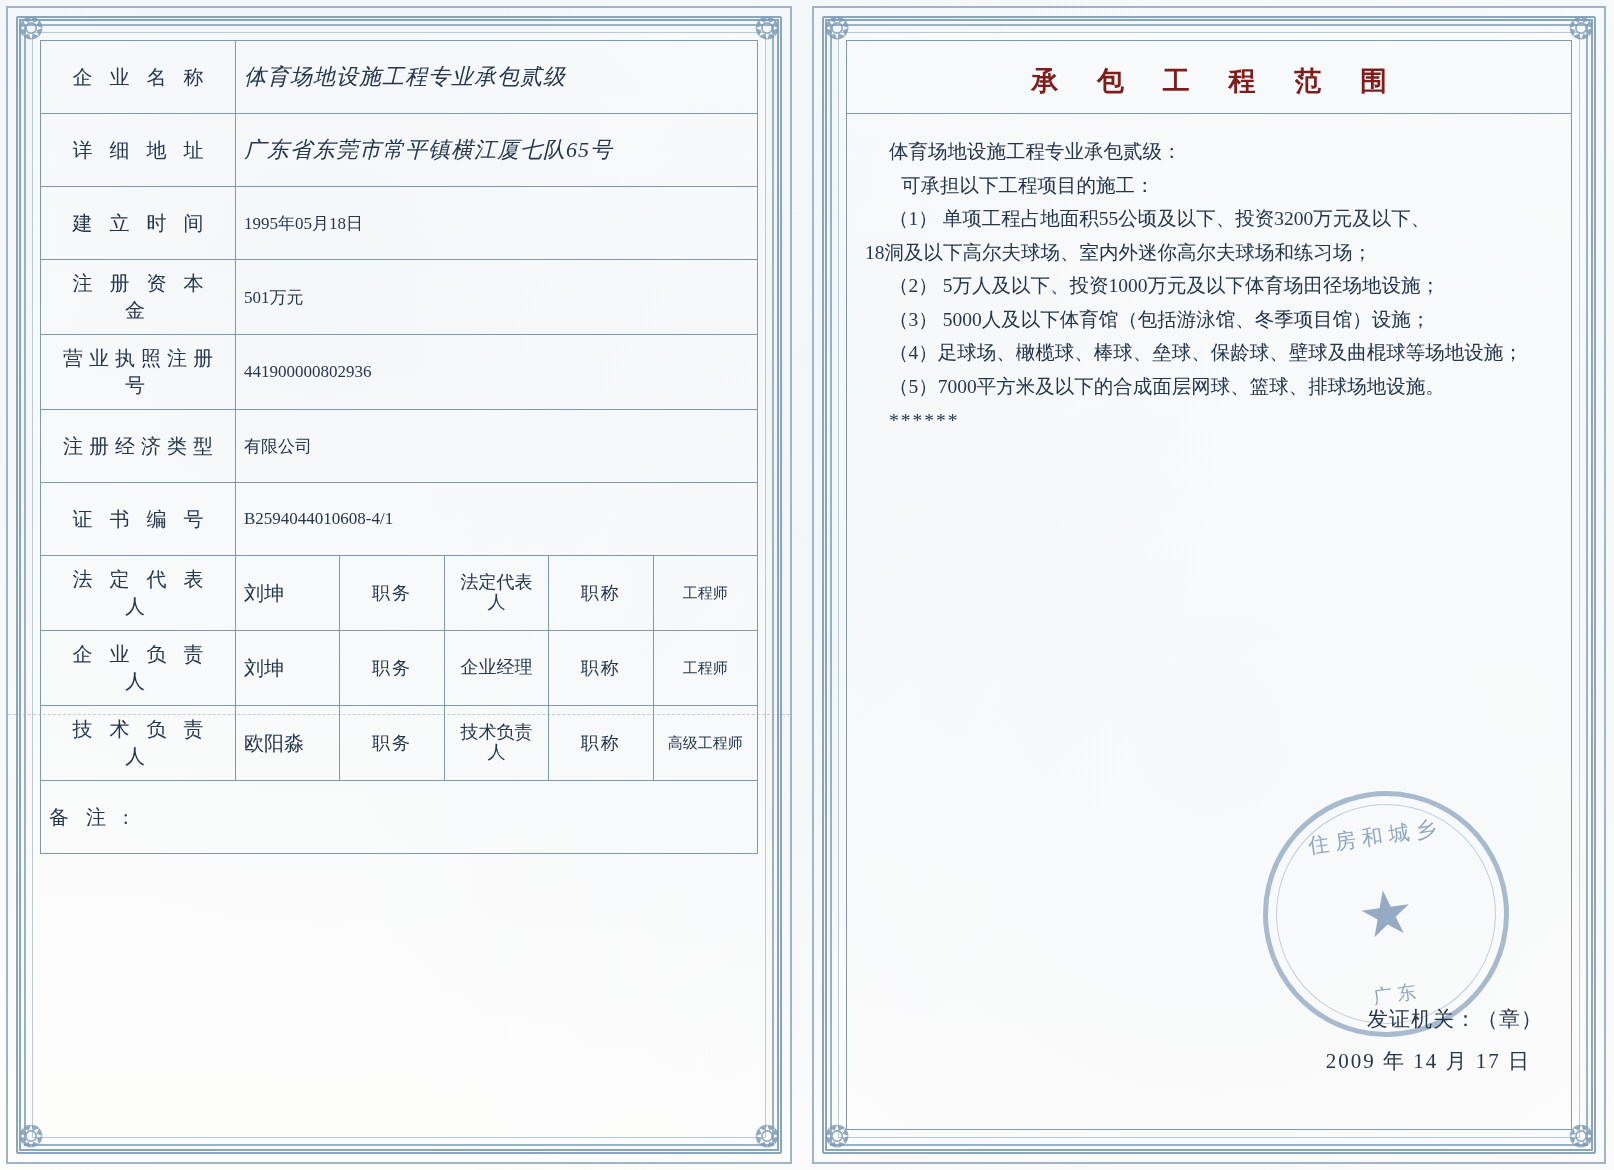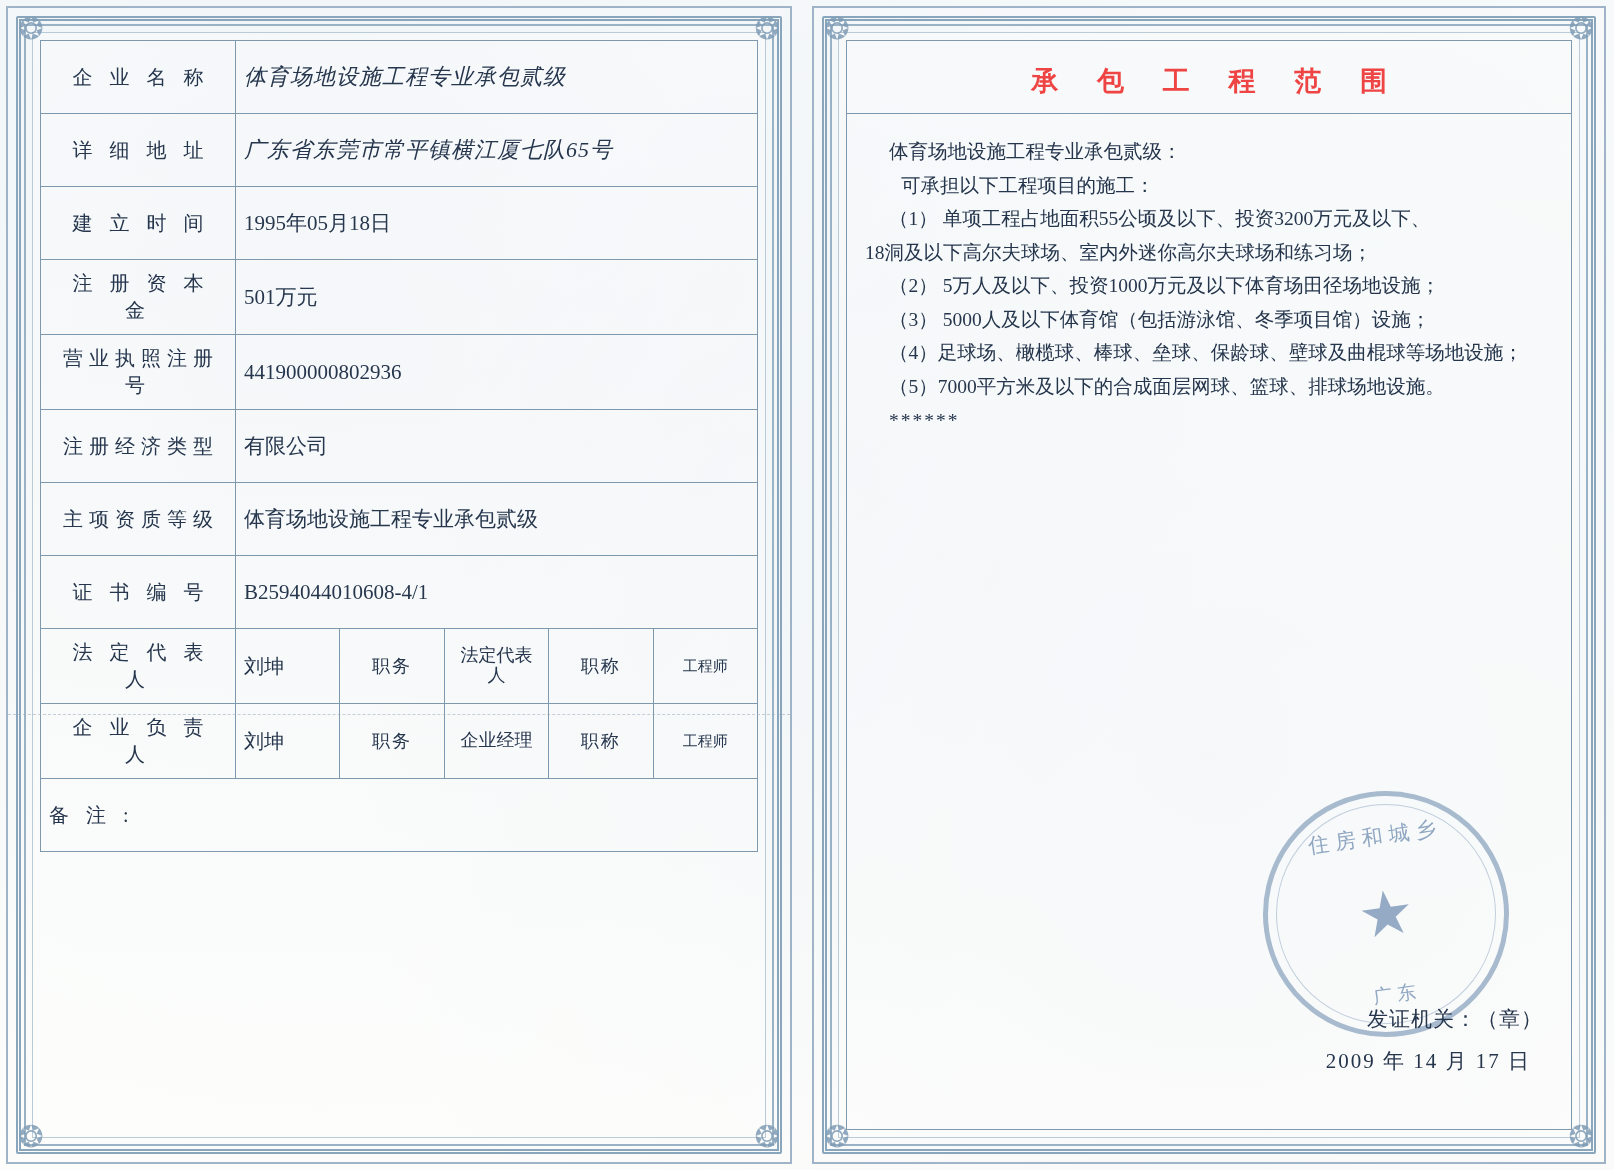--- a/index.html
+++ b/index.html
@@ -94,21 +94,21 @@
     font-family: "Liberation Serif", serif;
   }
   td.label {
     width: 178px;
     text-align: center;
     letter-spacing: 6px;
     text-indent: 6px;
     font-size: 20px;
   }
   td.value {
-    font-size: 21px;
+    font-size: 17px;
     padding-left: 14px;
     font-family: "Liberation Serif", serif;
   }
   td.value.hand {
     font-style: italic;
     font-size: 22px;
     letter-spacing: 1px;
   }
   td.mini-label {
     width: 76px;
@@ -147,21 +147,21 @@
     position: relative;
   }
   .scope-title {
     text-align: center;
     font-size: 27px;
     font-weight: bold;
     letter-spacing: 16px;
     text-indent: 16px;
     padding: 22px 0 14px 0;
     border-bottom: 1px solid #7e98ae;
-    color: #ef4444;
+    color: #7f1d1d;
   }
   .scope-body {
     padding: 22px 16px 0 18px;
     font-size: 19.5px;
     line-height: 1.62;
     color: #25354c;
   }
   .scope-body p {
     margin: 0 0 2px 0;
   }
@@ -273,43 +273,47 @@
       </tr>
       <tr>
         <td class="label">营业执照注册号</td>
         <td class="value" colspan="5">441900000802936</td>
       </tr>
       <tr>
         <td class="label">注册经济类型</td>
         <td class="value" colspan="5">有限公司</td>
       </tr>
       <tr>
-        <td class="label">主项资质等级</td>
-        <td class="value" colspan="5">体育场地设施工程专业承包贰级</td>
-      </tr>
-      <tr>
         <td class="label">证 书 编 号</td>
         <td class="value" colspan="5">B2594044010608-4/1</td>
       </tr>
 
       <tr>
         <td class="label">法 定 代 表 人</td>
         <td class="person-name">刘坤</td>
         <td class="mini-label">职务</td>
         <td class="person-role">法定代表人</td>
         <td class="mini-label">职称</td>
         <td class="person-title">工程师</td>
       </tr>
       <tr>
         <td class="label">企 业 负 责 人</td>
         <td class="person-name">刘坤</td>
         <td class="mini-label">职务</td>
         <td class="person-role">企业经理</td>
         <td class="mini-label">职称</td>
         <td class="person-title">工程师</td>
+      </tr>
+      <tr>
+        <td class="label">技 术 负 责 人</td>
+        <td class="person-name">欧阳淼</td>
+        <td class="mini-label">职务</td>
+        <td class="person-role">技术负责人</td>
+        <td class="mini-label">职称</td>
+        <td class="person-title">高级工程师</td>
       </tr>
 
       <tr>
         <td class="remark" colspan="6">
           <span>备 注 :</span>
           <span></span>
         </td>
       </tr>
     </tbody>
       </table>

